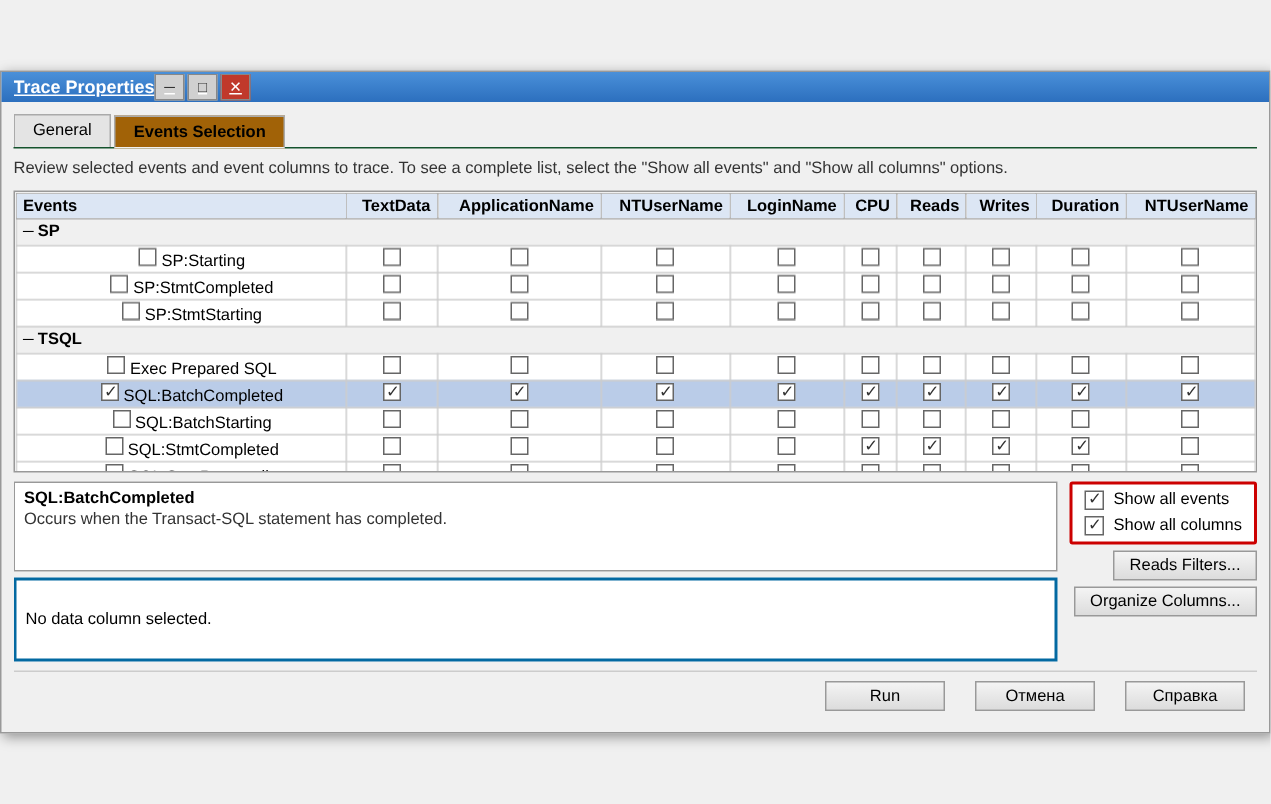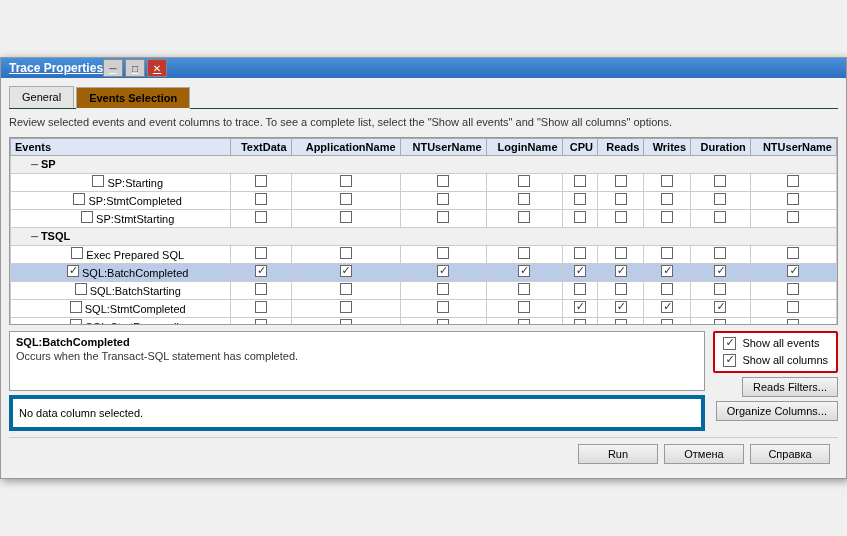--- a/index.html
+++ b/index.html
@@ -113,21 +113,21 @@
       text-align: center;
       height: 18px;
     }
     table tbody td.events-name {
       text-align: center;
       padding-left: 18px;
     }
     table tbody td.group-header {
       text-align: left;
       font-weight: bold;
-      padding-left: 20px;
+      padding-left: 4px;
       background: #f0f0f0;
     }
     .row-selected {
       background: #bacce8 !important;
     }
     .row-selected td {
       background: #bacce8 !important;
     }
     .cb {
       width: 12px;
@@ -177,23 +177,23 @@
     }
     .opt-check.checked::after {
       content: '✓';
       position: absolute;
       top: -2px;
       left: 1px;
       font-size: 11px;
       color: #333;
     }
     .no-data-panel {
-      border: 4px solid #0369a1;
-      background: white;
-      padding: 8px 6px;
+      border: 2px solid #0369a1;
+      background: white;
+      padding: 20px 6px;
       min-height: 36px;
       margin-top: 4px;
     }
     .action-btn {
       min-width: 80px;
       padding: 3px 10px;
       background: linear-gradient(to bottom, #f4f4f4, #dcdcdc);
       border: 1px solid #999;
       cursor: pointer;
       font-size: 11px;
@@ -209,21 +209,21 @@
     .right-buttons {
       display: flex;
       flex-direction: column;
       gap: 4px;
       margin-left: 8px;
       align-items: flex-end;
     }
     .footer {
       display: flex;
       justify-content: flex-end;
-      gap: 6px;
+      gap: 20px;
       padding: 6px 8px;
       border-top: 1px solid #ccc;
       margin-top: 6px;
     }
   </style>
 </head>
 <body>
 
 <div class="window">
 

